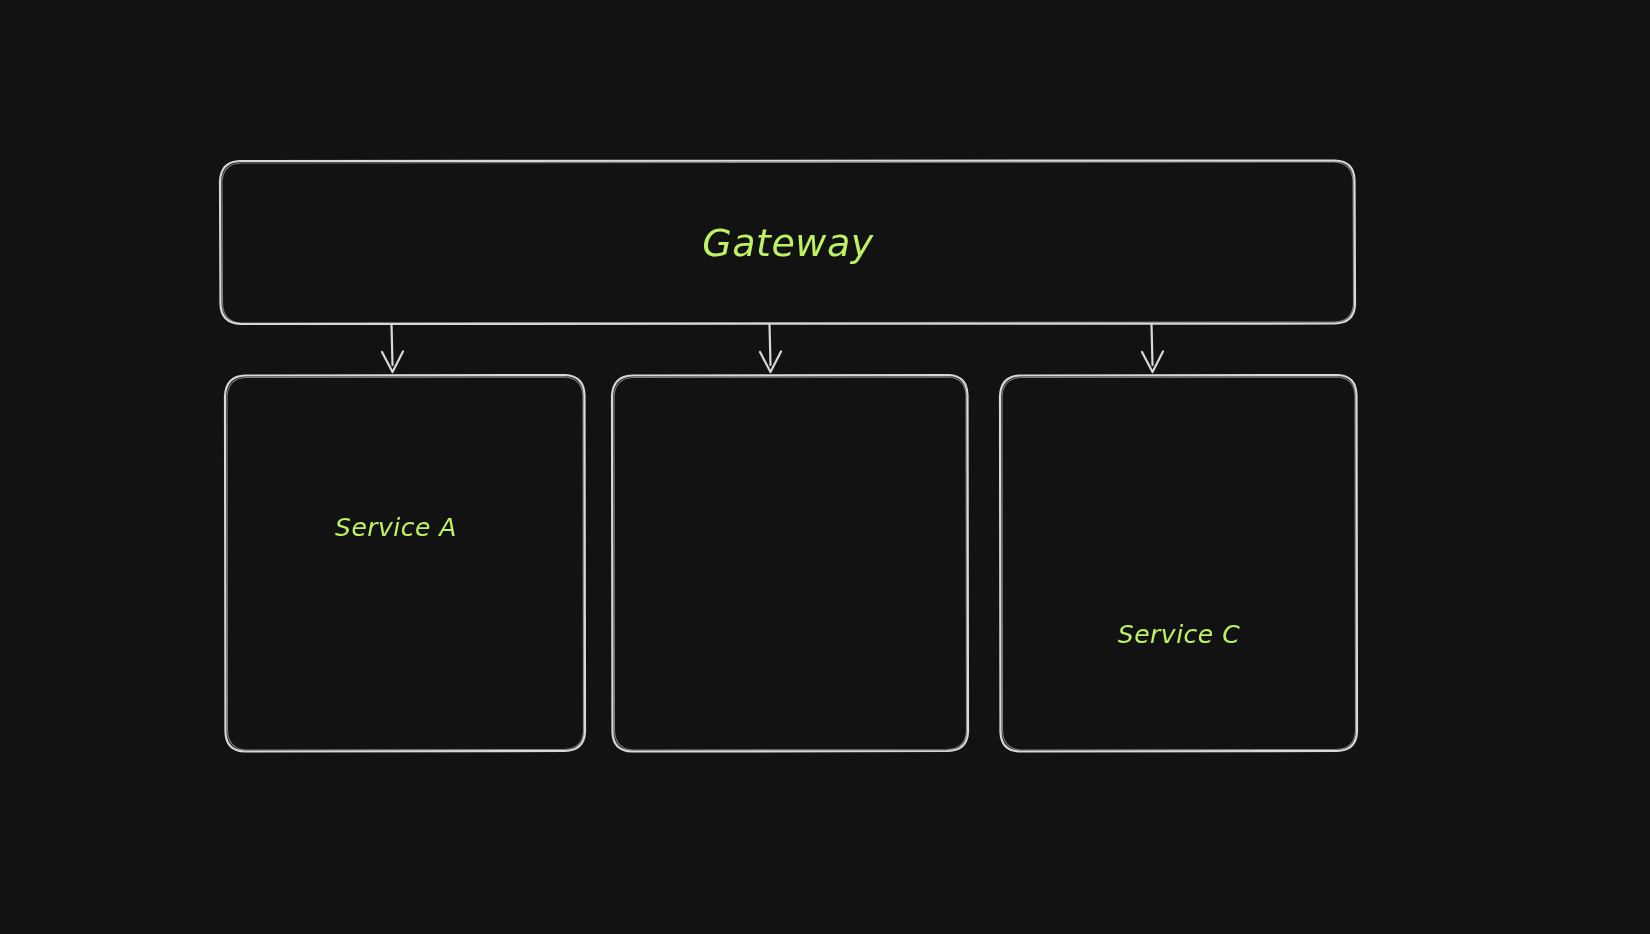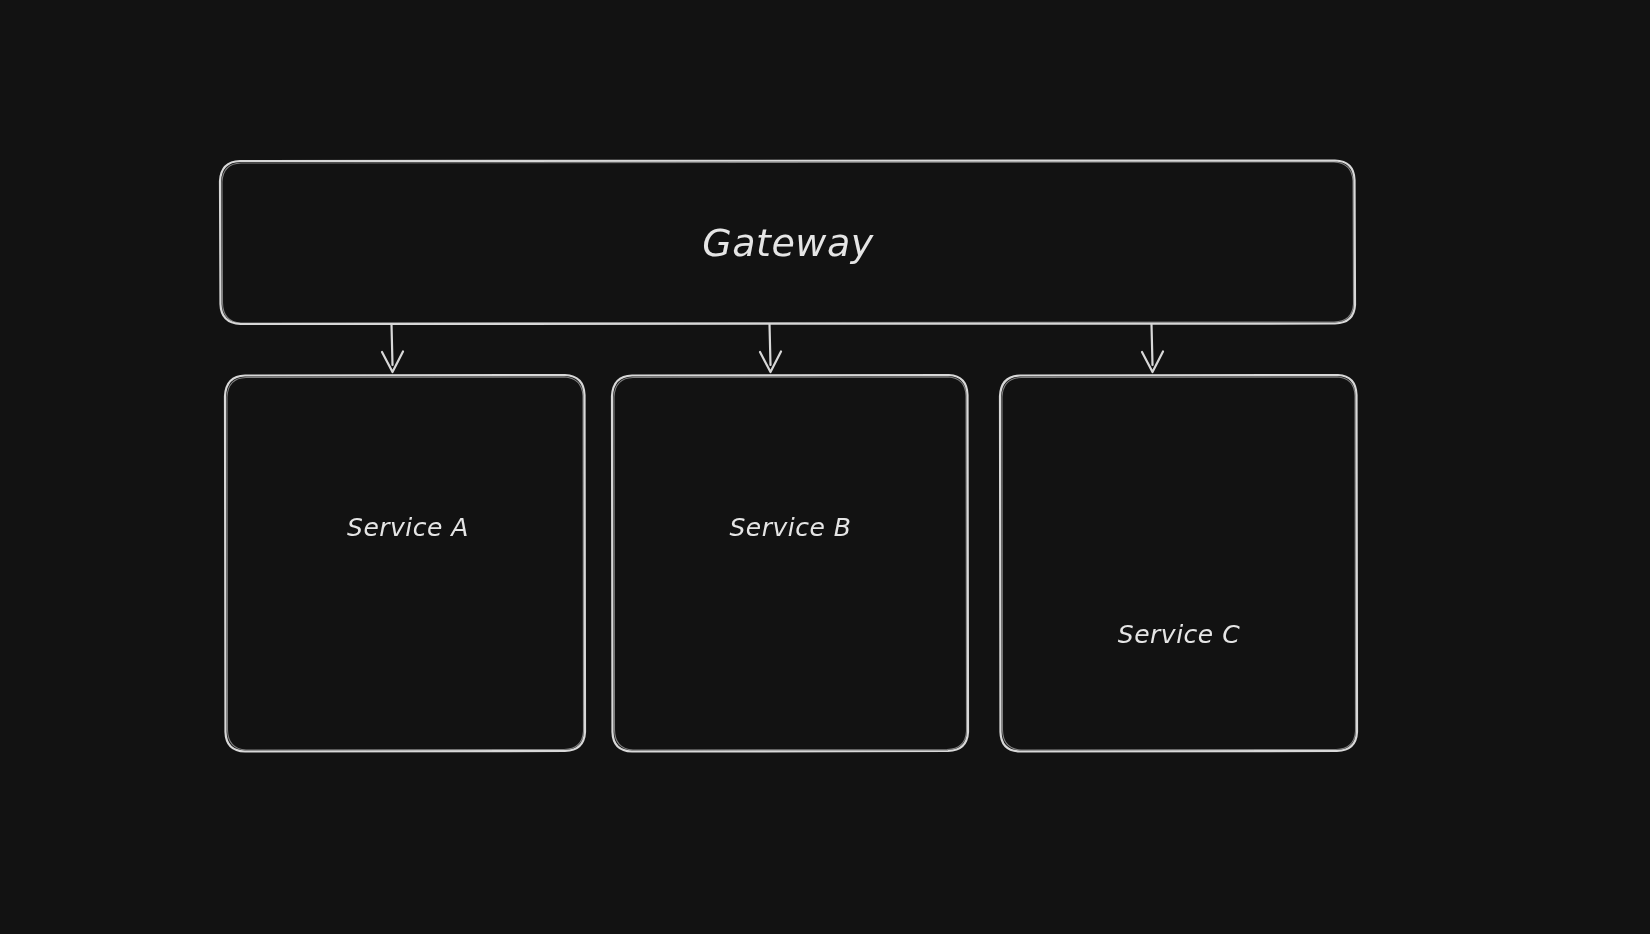--- a/index.html
+++ b/index.html
@@ -29,21 +29,21 @@
   }
   .node {
     position: absolute;
     box-sizing: border-box;
     display: flex;
     justify-content: center;
     align-items: flex-start;
     background: transparent;
   }
   .node-label {
-    color: #e5e5e5;
+    color: #bef264;
     font-family: "DejaVu Sans", sans-serif;
     font-style: italic;
     font-weight: 400;
     letter-spacing: 0.5px;
     white-space: nowrap;
     user-select: none;
   }
   
   #node-gateway {
     left: 220px;
@@ -59,21 +59,21 @@
   
   .service-node {
     top: 375px;
     height: 378px;
     padding-top: 140px;
   }
   .service-node .node-label {
     font-size: 25px;
     line-height: 1;
   }
-  #node-service-a { left: 242px;  width: 332px; }
+  #node-service-a { left: 230px;  width: 332px; }
   #node-service-b { left: 612px;  width: 357px; }
   #node-service-c { left: 1000px; width: 358px; align-items: center; }
 </style>
 </head>
 <body>
 
 <div id="canvas">
 
   <svg id="sketch-layer" viewBox="0 0 1650 934" xmlns="http://www.w3.org/2000/svg">
     <g fill="none" stroke="#d8d8d8" stroke-width="2.2" stroke-linecap="round" stroke-linejoin="round">
@@ -117,21 +117,18 @@
   </svg>
 
   <div class="node" id="node-gateway">
     <span class="node-label">Gateway</span>
   </div>
 
   <div class="node service-node" id="node-service-a">
     <span class="node-label">Service A</span>
   </div>
 
-  <div class="node service-node" id="node-service-b">
-    <span class="node-label">Service B</span>
-  </div>
 
   <div class="node service-node" id="node-service-c">
     <span class="node-label">Service C</span>
   </div>
 
 </div>
 
 </body></html>

